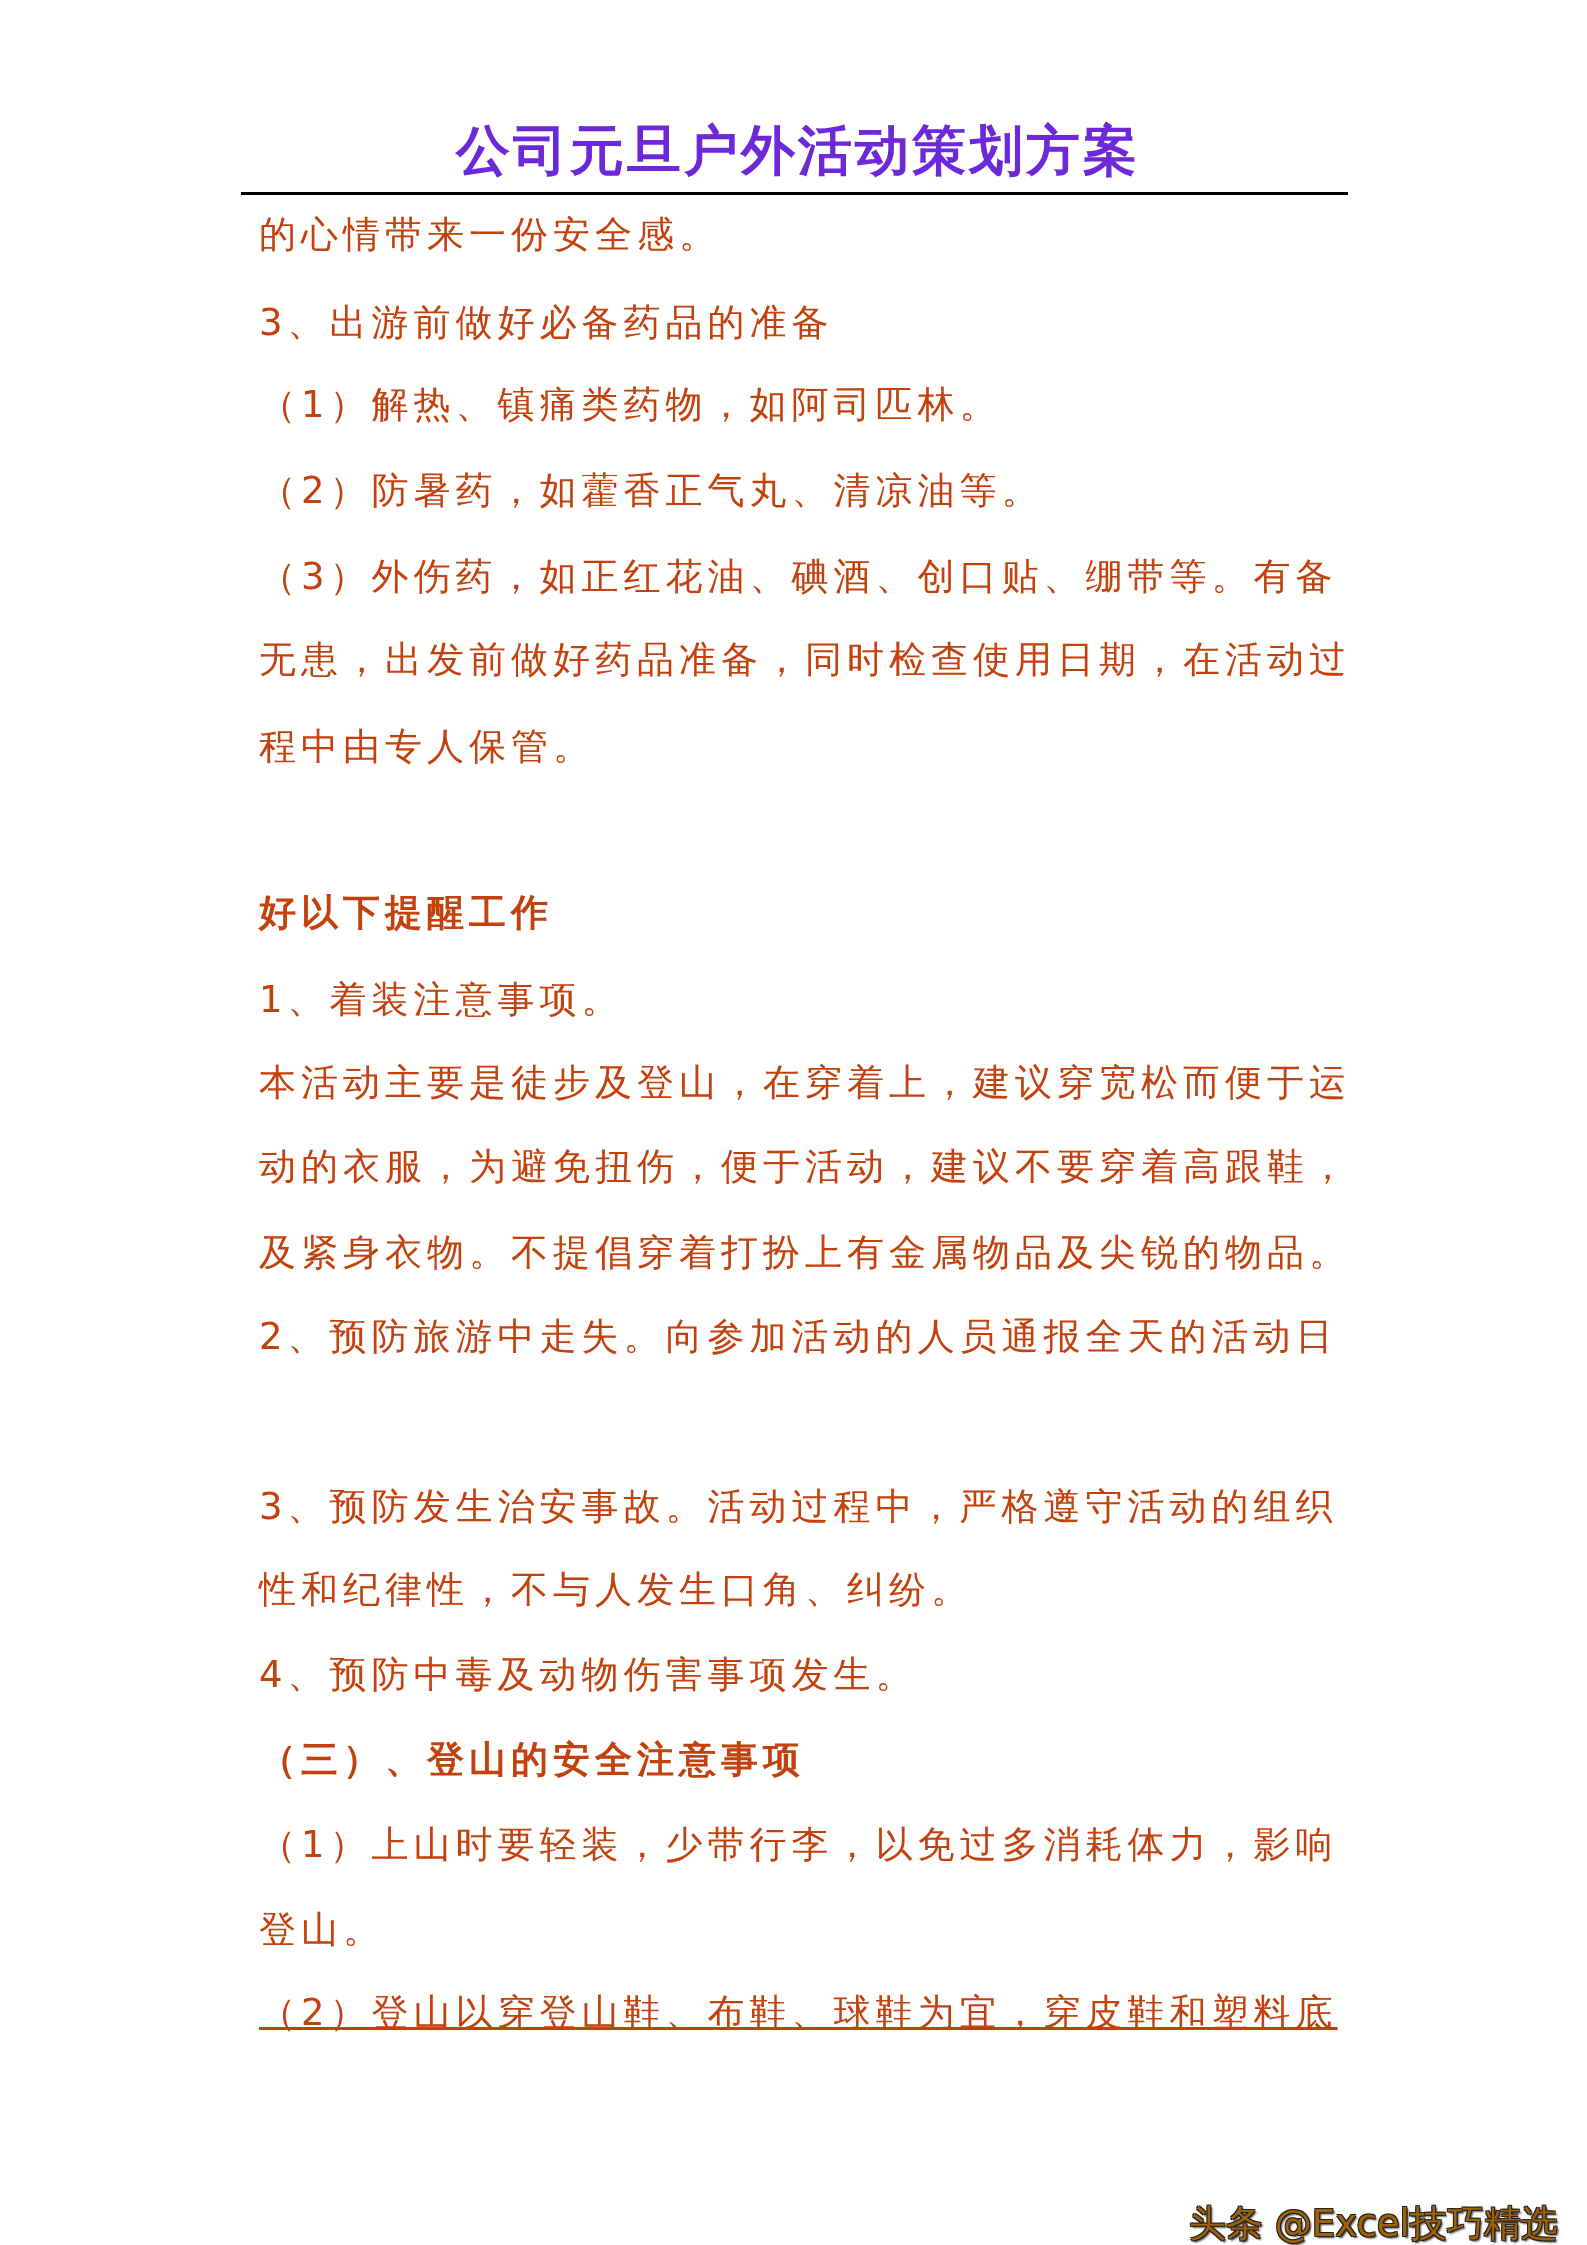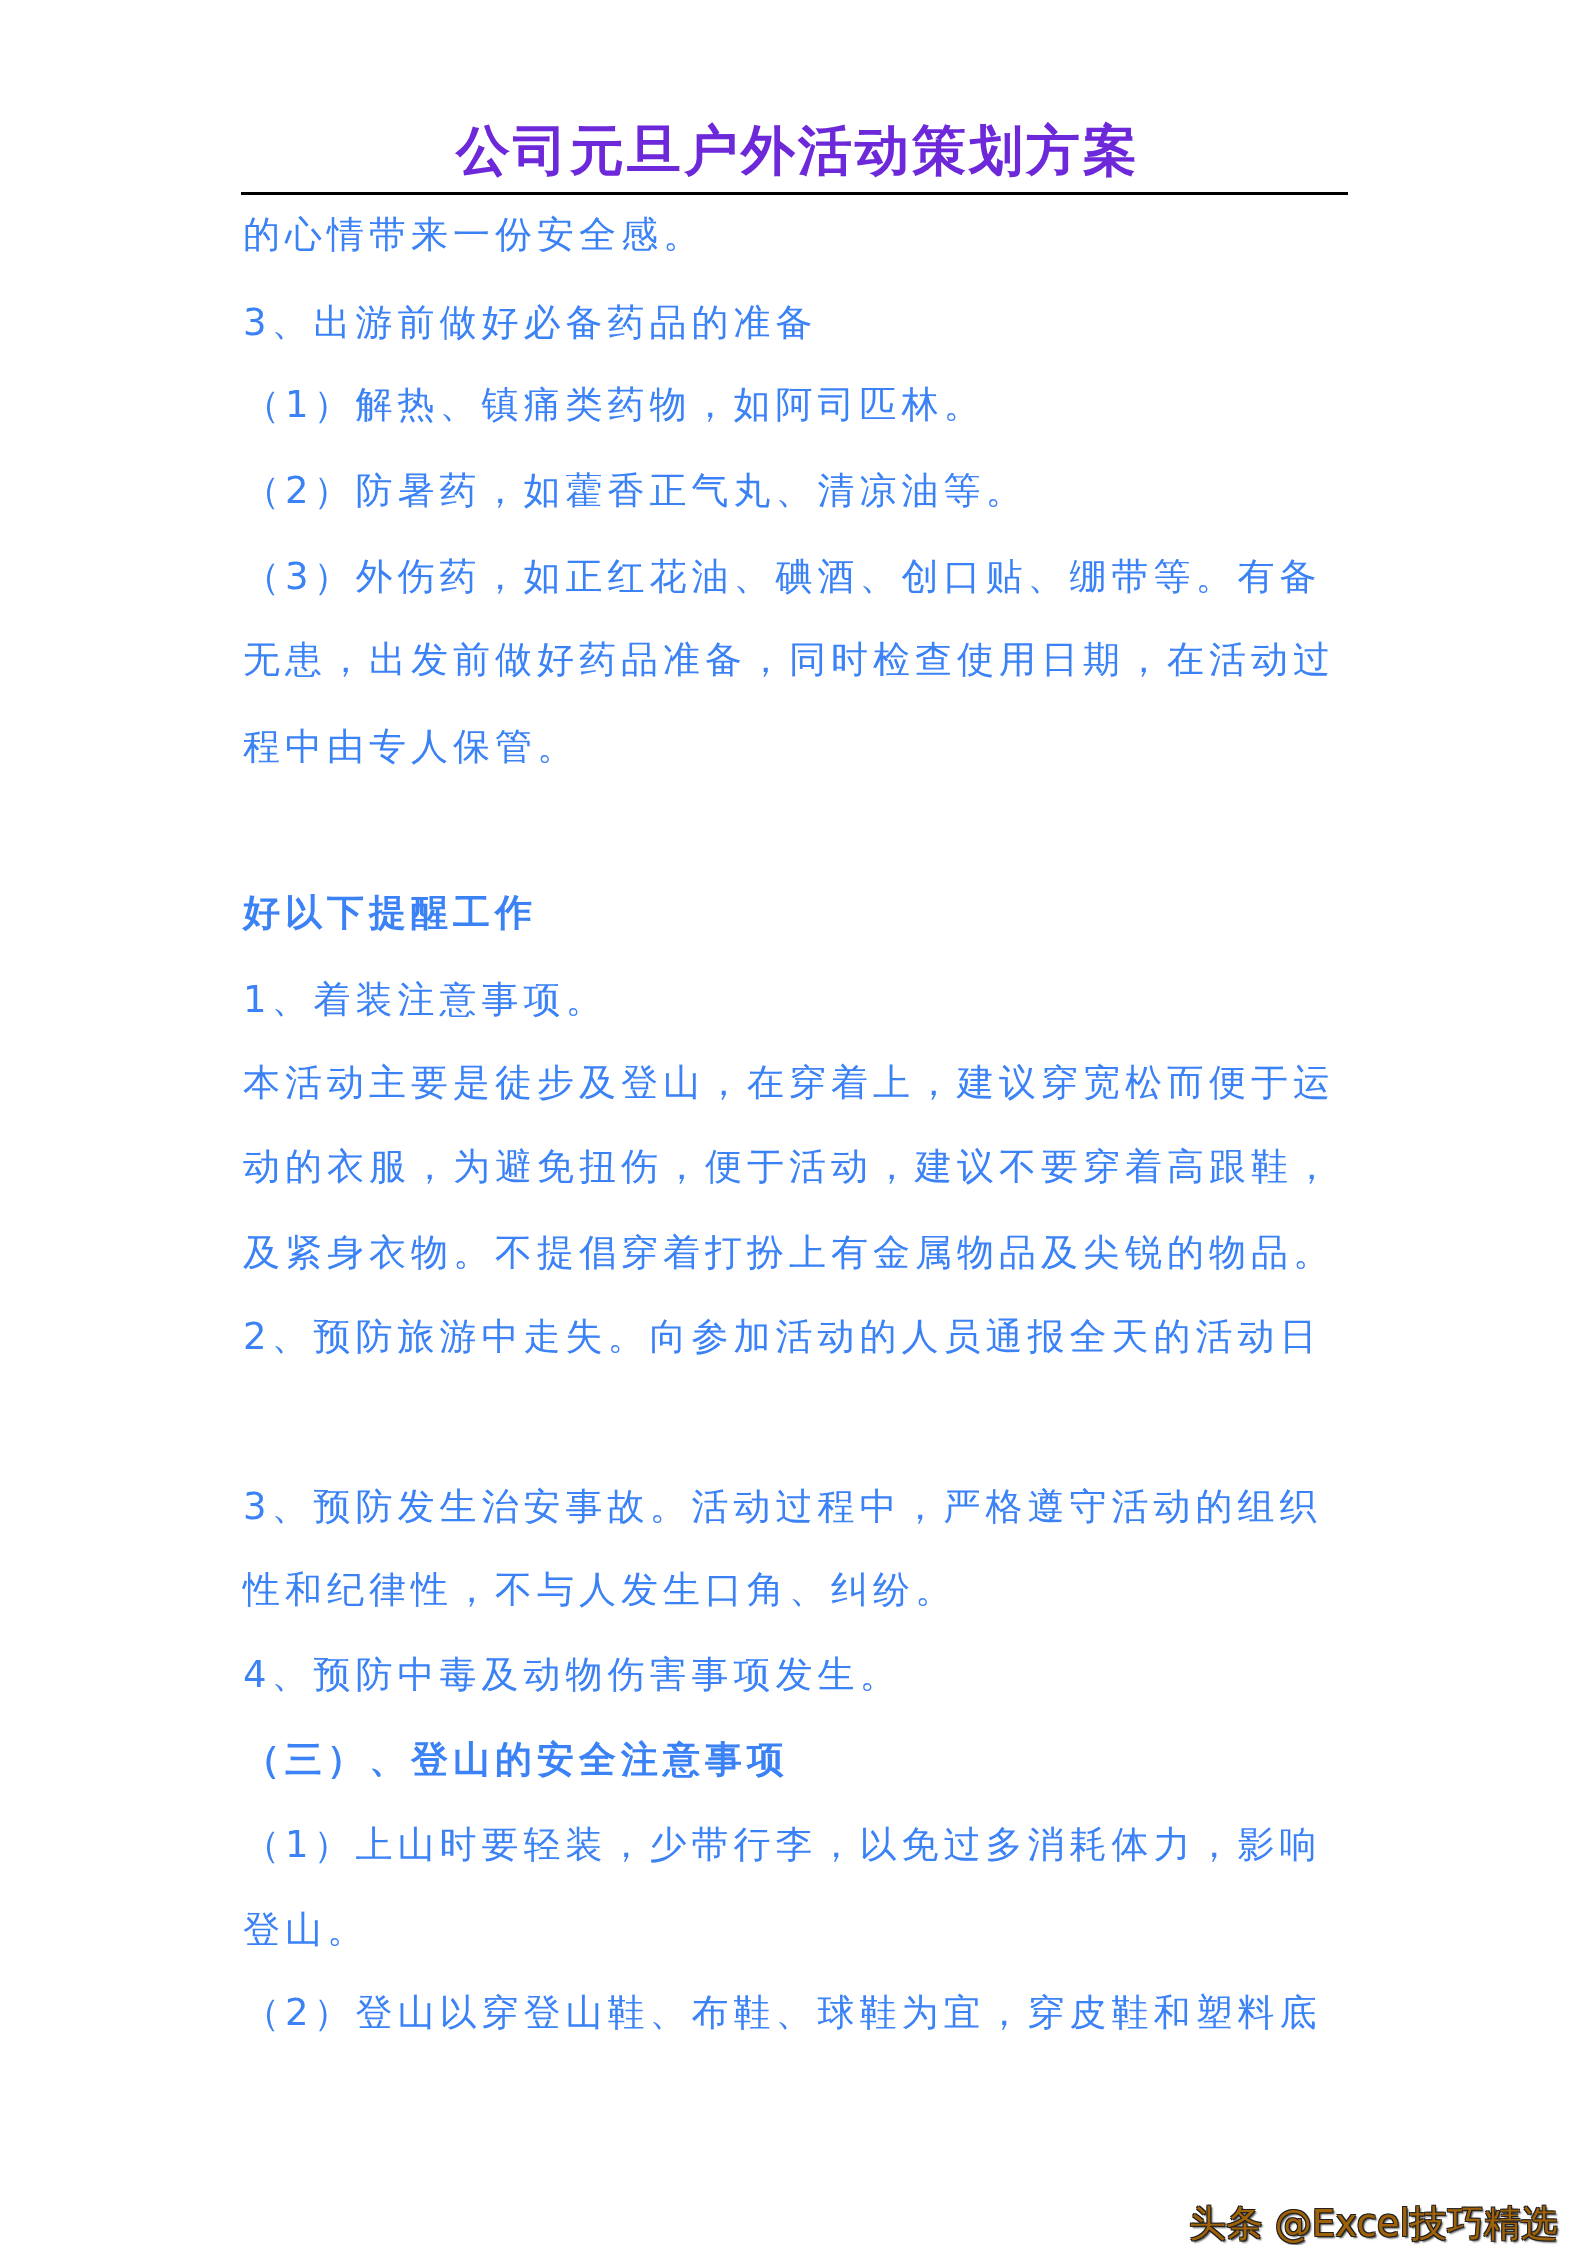--- a/index.html
+++ b/index.html
@@ -6,23 +6,23 @@
   body { width: 1587px; height: 2245px; position: relative; overflow: hidden; }
   .page { position: absolute; left: 0; top: 0; width: 1587px; height: 2245px; background: #ffffff; }
   .title {
     position: absolute; left: 243px; width: 1110px; top: 118px; height: 64px;
     line-height: 64px; text-align: center;
     font-family: "DejaVu Serif", "Liberation Serif", serif;
     font-size: 54px; font-weight: bold; letter-spacing: 3px;
   }
   .rule { position: absolute; left: 241px; top: 192px; width: 1107px; height: 3px; }
   .line {
-    position: absolute; left: 243px; width: 1115px; height: 50px; line-height: 50px;
+    position: absolute; left: 259px; width: 1115px; height: 50px; line-height: 50px;
     font-family: "DejaVu Sans", "Liberation Sans", sans-serif;
-    font-size: 37px; letter-spacing: 5px; white-space: nowrap; color: #3b82f6;
+    font-size: 37px; letter-spacing: 5px; white-space: nowrap; color: #c2410c;
   }
   .line.bold { font-weight: bold; }
   .watermark {
     position: absolute; left: 1189px; top: 2166px; height: 48px; line-height: 48px;
     font-family: "DejaVu Sans", "Liberation Sans", sans-serif;
     font-size: 37px; color: #a16207; white-space: nowrap;
     text-shadow: -1px -1px 0 #222, 1px -1px 0 #222, -1px 1px 0 #222, 1px 1px 0 #222, 2px 2px 2px #444;
     margin-top: 34px;
   }
 </style>
@@ -45,16 +45,16 @@
   <div class="line" style="top:1058px;">本活动主要是徒步及登山，在穿着上，建议穿宽松而便于运</div>
   <div class="line" style="top:1142px;">动的衣服，为避免扭伤，便于活动，建议不要穿着高跟鞋，</div>
   <div class="line" style="top:1228px;">及紧身衣物。不提倡穿着打扮上有金属物品及尖锐的物品。</div>
   <div class="line" style="top:1312px;">2、预防旅游中走失。向参加活动的人员通报全天的活动日</div>
   <div class="line" style="top:1482px;">3、预防发生治安事故。活动过程中，严格遵守活动的组织</div>
   <div class="line" style="top:1565px;">性和纪律性，不与人发生口角、纠纷。</div>
   <div class="line" style="top:1650px;">4、预防中毒及动物伤害事项发生。</div>
   <div class="line bold" style="top:1735px;">（三）、登山的安全注意事项</div>
   <div class="line" style="top:1820px;">（1）上山时要轻装，少带行李，以免过多消耗体力，影响</div>
   <div class="line" style="top:1905px;">登山。</div>
-  <div class="line" style="top:1988px;">（2）登山以穿登山鞋、布鞋、球鞋为宜，穿皮鞋和塑料底</div>
+  <div class="line" style="top:1988px;text-decoration:underline;">（2）登山以穿登山鞋、布鞋、球鞋为宜，穿皮鞋和塑料底</div>
 
   <div class="watermark">头条 @Excel技巧精选</div>
 </div>
 
 </body></html>

